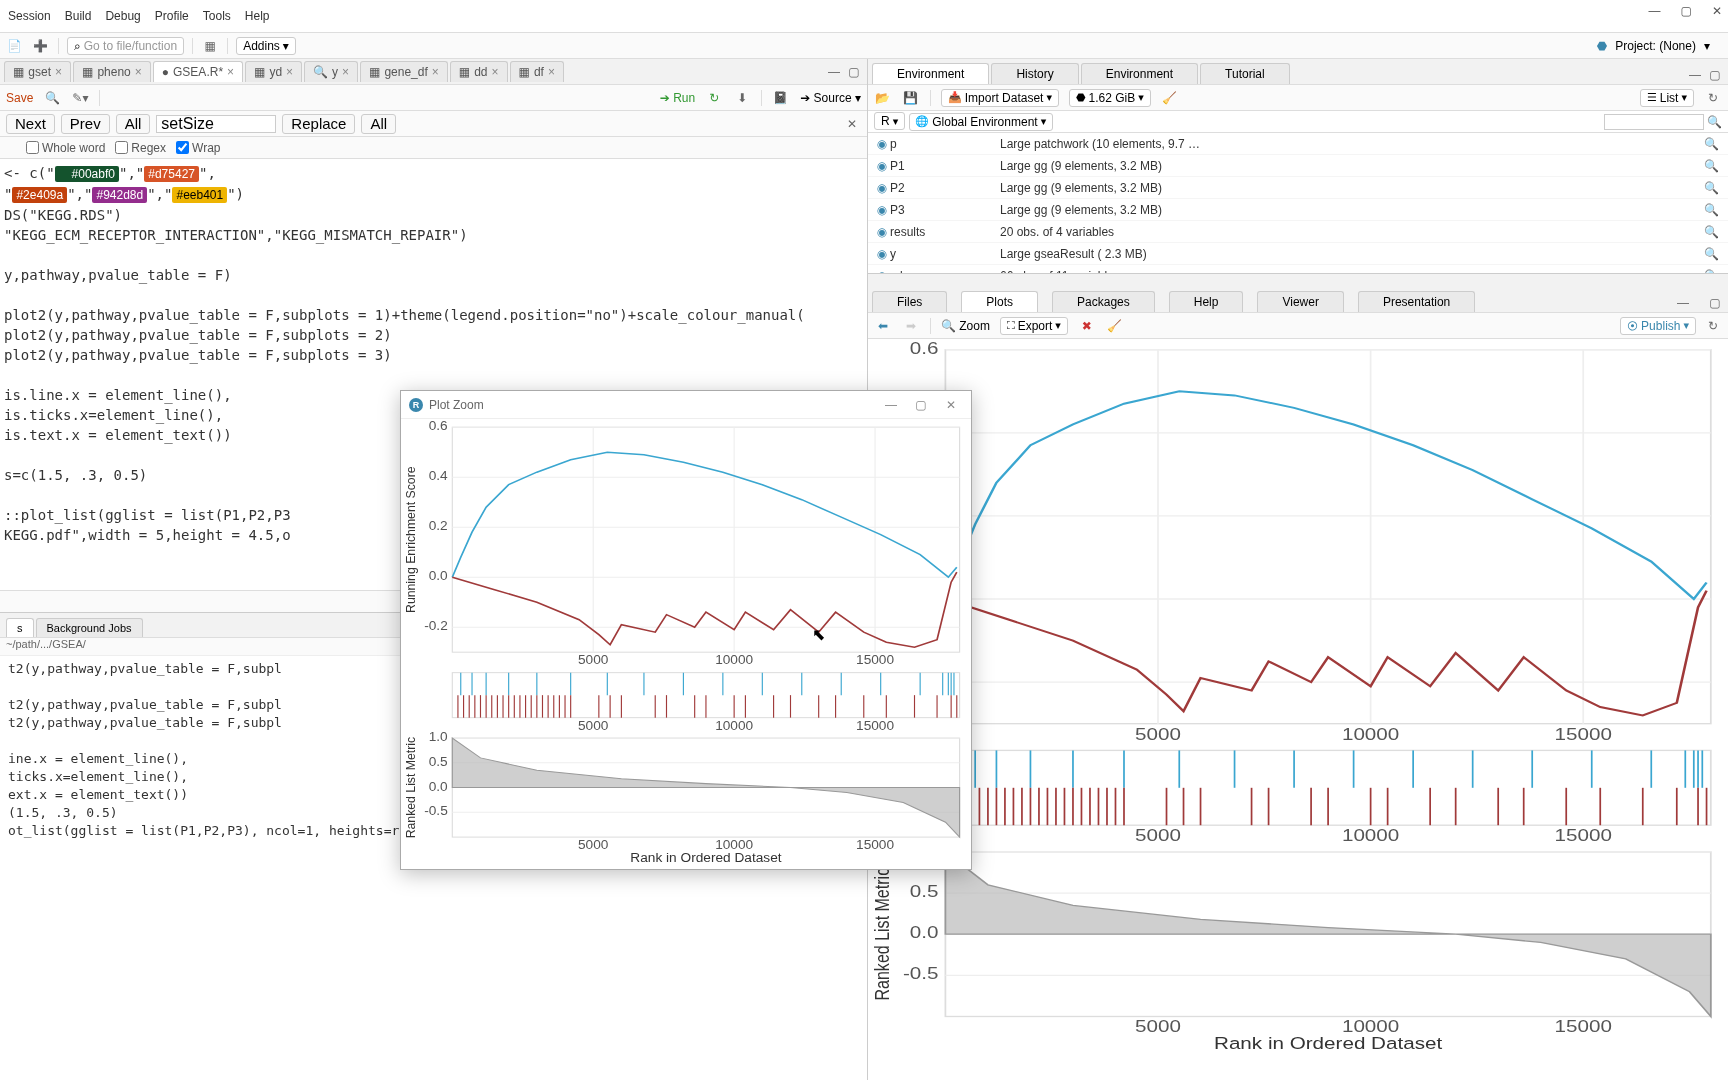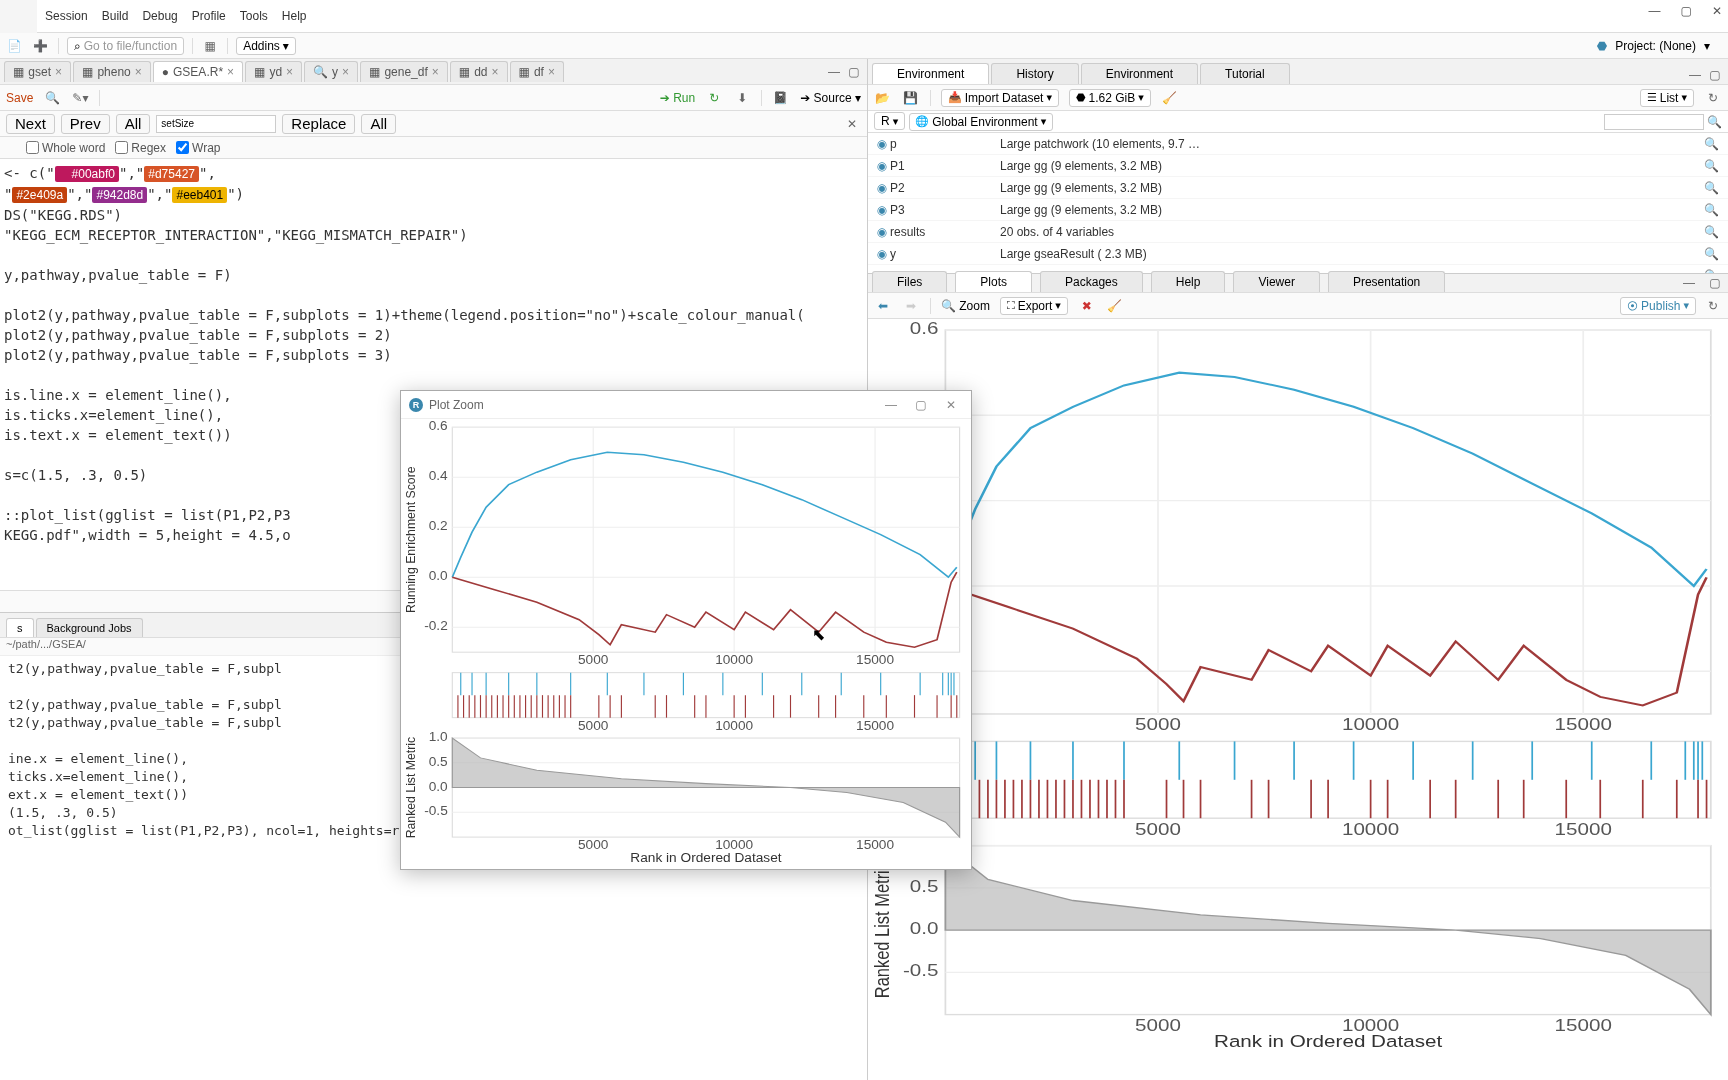--- a/index.html
+++ b/index.html
@@ -1,42 +1,42 @@
 <!DOCTYPE html>
 <html><head>
 <meta charset="utf-8">
 <style>
 * { margin: 0; padding: 0; box-sizing: border-box; font-family: "Segoe UI", Tahoma, sans-serif; font-size: 12px; }
 body { background: #f5f5f5; width: 1728px; height: 1080px; overflow: hidden; position: relative; }
-.menubar { height: 20px; background: #fff; border-bottom: 1px solid #ddd; display: flex; align-items: center; padding: 16px 8px; gap: 14px; margin-left: 37px; }
+.menubar { height: 20px; background: #fff; border-bottom: 1px solid #ddd; display: flex; align-items: center; padding: 16px 8px; gap: 14px; }
 .menubar span { color: #333; }
 .toolbar { height: 26px; background: #fafafa; border-bottom: 1px solid #ddd; display: flex; align-items: center; padding: 0 6px; gap: 8px; justify-content: space-between;}
 .toolbar-left { display:flex; align-items:center; gap:8px;}
 .toolbar-right { display:flex; align-items:center; gap:8px; padding-right:12px;}
 .main { display: flex; height: calc(100% - 52px); }
 .left-pane { width: 868px; display: flex; flex-direction: column; border-right: 1px solid #ccc; }
 .right-pane { flex: 1; display: flex; flex-direction: column; }
 
 .tabs { height: 26px; background: #f2f2f2; border-bottom: 1px solid #ddd; display: flex; align-items: center; padding: 0 4px; gap: 2px; overflow: hidden;}
 .tab { padding: 3px 8px; background: #eaeaea; border: 1px solid #ccc; border-bottom: none; border-radius: 3px 3px 0 0; display: flex; align-items: center; gap: 4px; color:#555; white-space: nowrap;}
 .tab.active { background: #fff; }
 .tab .close { color:#888; }
 
 .source-toolbar { height: 26px; background: #fafafa; border-bottom: 1px solid #ddd; display: flex; align-items: center; padding: 0 6px; gap: 6px; justify-content: space-between;}
 .src-left, .src-right { display:flex; align-items:center; gap:10px;}
 
 .find-bar { height: 26px; background: #fafafa; border-bottom: 1px solid #ddd; display: flex; align-items: center; padding: 0 6px; gap: 6px;}
-.find-bar input[type=text]{ width:120px; height:18px; border:1px solid #ccc; padding:0 4px; font-size:10px;}
+.find-bar input[type=text]{ width:120px; height:18px; border:1px solid #ccc; padding:0 4px; font-size:16px;}
 .find-bar button, .small-btn { height:20px; padding:0 8px; border:1px solid #ccc; background:#f8f8f8; border-radius:3px; font-size:15px;}
 .find-checks { display:flex; gap:10px; margin-left:20px; font-size:11px; color:#555;}
 .find-checks label { display:flex; align-items:center; gap:3px;}
 
 .editor { flex: 1; background: #fff; font-family: Consolas, monospace; font-size: 14px; line-height: 20px; padding: 4px 0 4px 4px; overflow: hidden; position: relative; white-space: pre; color: #333;}
 .editor .hl { padding:1px 4px; border-radius:2px; color:#fff; }
-.editor .hl.blue{ background:#be185d;padding-left:17px;}
+.editor .hl.blue{ background:#14532d;padding-left:17px;}
 .editor .hl.red{ background:#d75427;}
 .editor .hl.purple{ background:#c2410c;}
 .editor .hl.magenta{ background:#942d8d;}
 .editor .hl.yellow{ background:#eeb401; color:#000;}
 
 .status-bar { height: 22px; border-top: 1px solid #ddd; background: #fafafa; display:flex; justify-content: flex-end; align-items: center; padding: 0 8px; color:#666;}
 
 .console-tabs { height: 26px; background: #f2f2f2; border-top: 1px solid #ccc; border-bottom: 1px solid #ddd; display:flex; align-items:flex-end; padding:0 6px; gap:2px;}
 .ctab { padding:3px 10px; border:1px solid #ccc; border-bottom:none; border-radius:3px 3px 0 0; background:#eaeaea; font-size:11px;}
 .ctab.active{ background:#fff;}
@@ -49,21 +49,21 @@
 .env-toolbar { height:26px; background:#fafafa; border-bottom:1px solid #ddd; display:flex; align-items:center; padding:0 6px; gap:10px; justify-content:space-between;}
 .env-toolbar .left, .env-toolbar .right { display:flex; align-items:center; gap:10px;}
 .env-subbar { height:22px; background:#fff; border-bottom:1px solid #ddd; display:flex; align-items:center; padding:0 6px; gap:10px; justify-content:space-between;}
 .env-list { background:#fff; font-family:Consolas,monospace; font-size:14px; }
 .env-row { display:flex; align-items:center; height:22px; padding:0 6px; border-bottom:1px solid #f5f5f5;}
 .env-row .exp{ width:16px; color:#3a87ad; text-align:center;}
 .env-row .name{ width:110px; color:#333;}
 .env-row .val{ flex:1; color:#333; white-space:nowrap; overflow:hidden;}
 .env-row .mag{ width:18px; color:#888;}
 
-.plot-tabs { height:20px; background:#f2f2f2; border-top:1px solid #ccc; border-bottom:1px solid #ddd; display:flex; align-items:flex-end; padding:0 4px; gap:8px;}
+.plot-tabs { height:40px; background:#f2f2f2; border-top:1px solid #ccc; border-bottom:1px solid #ddd; display:flex; align-items:flex-end; padding:0 4px; gap:14px;}
 .plot-toolbar{ height:26px; background:#fafafa; border-bottom:1px solid #ddd; display:flex; align-items:center; padding:0 6px; gap:10px; justify-content:space-between;}
 .plot-area{ flex:1; background:#fff; position:relative; overflow:hidden;}
 
 
 .zoom-window{ position:absolute; left:400px; top:390px; width:572px; height:480px; background:#fff; border:1px solid #aaa; box-shadow: 0 4px 20px rgba(0,0,0,0.25); z-index:500;}
 .zoom-title{ height:28px; background:#fff; border-bottom:1px solid #eee; display:flex; align-items:center; padding:0 8px; gap:6px; color:#666;}
 .zoom-title .r-icon{ width:14px; height:14px; background:#3a87ad; border-radius:50%; display:inline-flex; align-items:center; justify-content:center; color:#fff; font-size:9px; font-weight:bold;}
 .zoom-title .spacer{flex:1;}
 .zoom-title .wbtn{ width:24px; text-align:center; color:#888;}
 .zoom-body{ height:calc(100% - 28px); position:relative;}

